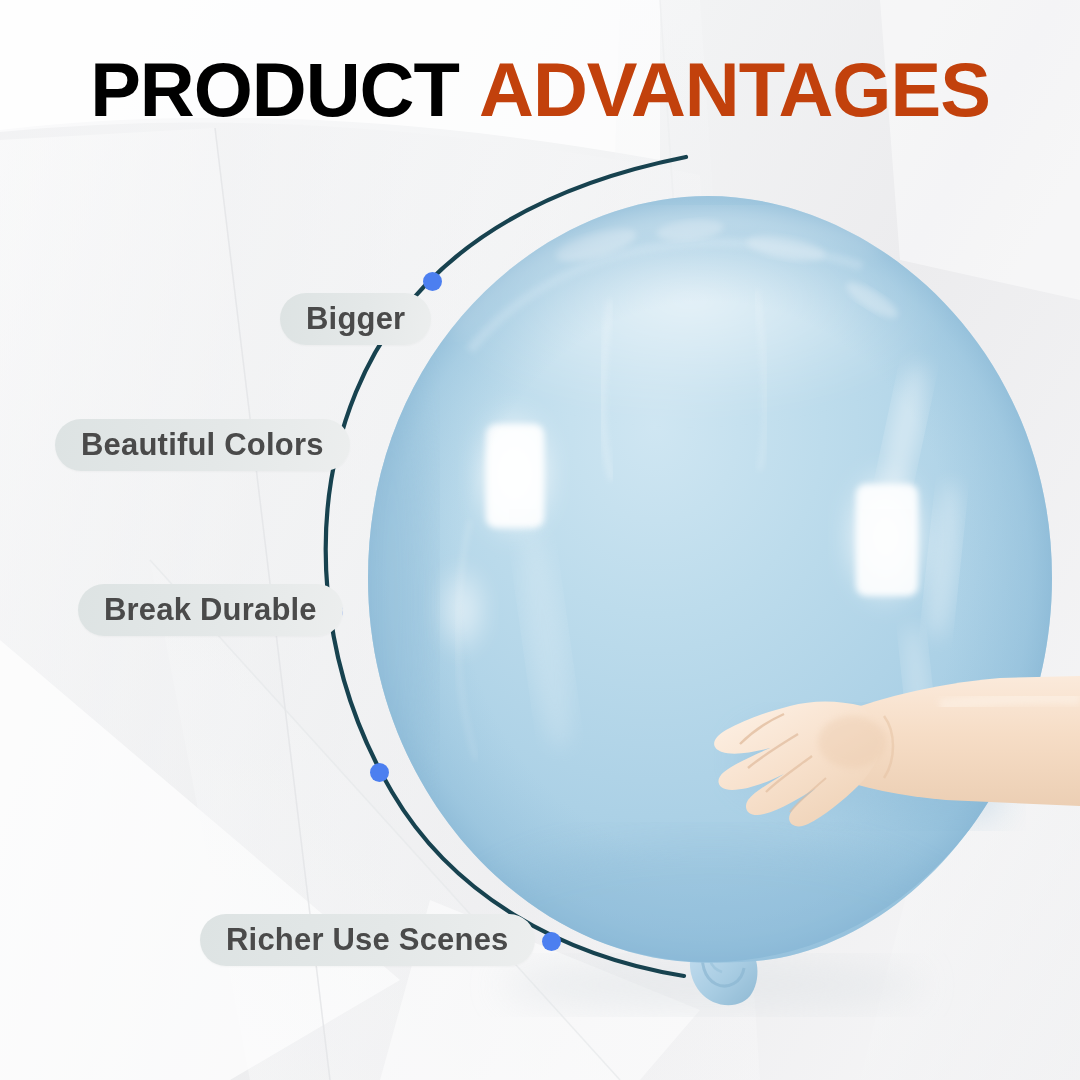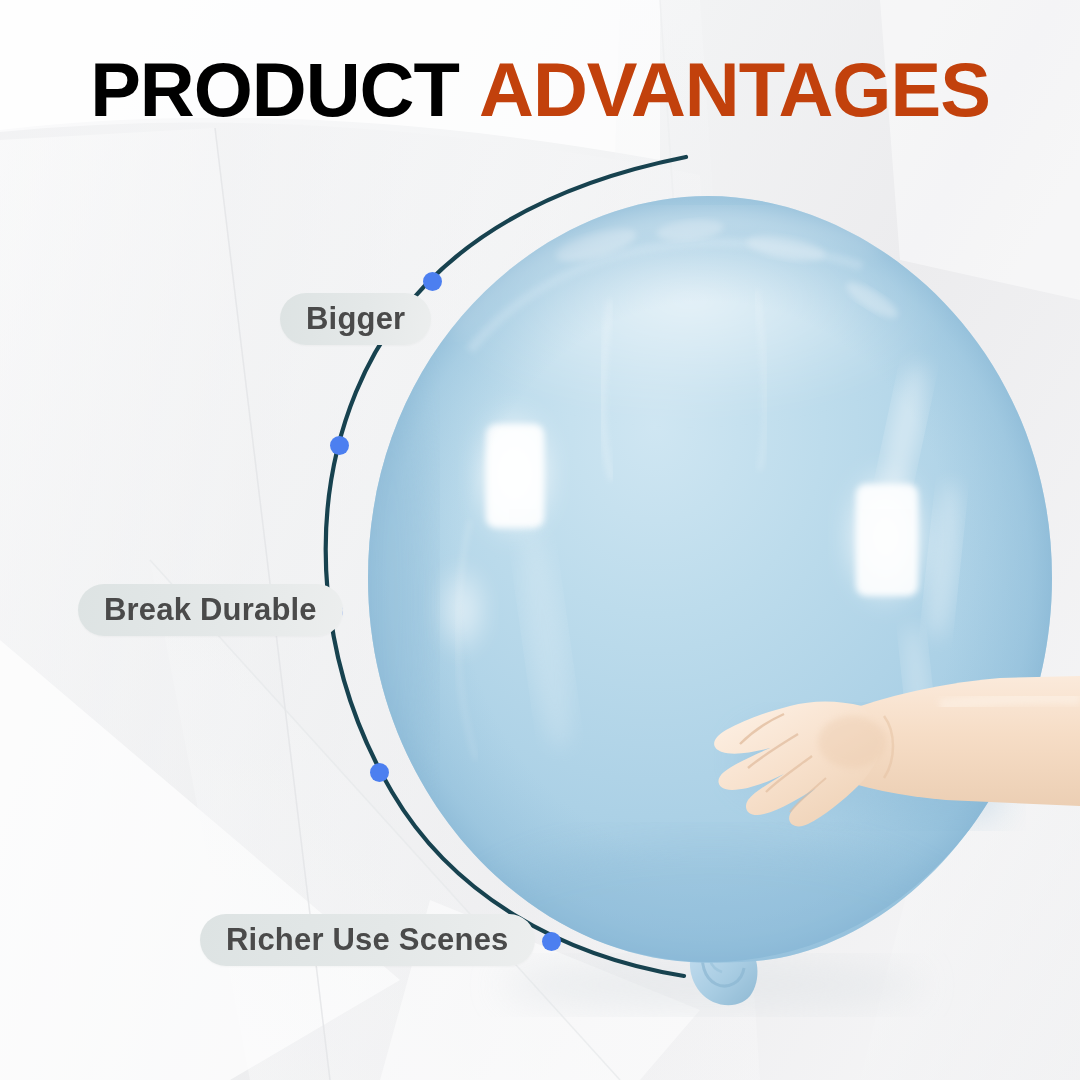--- a/index.html
+++ b/index.html
@@ -284,20 +284,23 @@
     <span class="dot" style="left:423px; top:272px;"></span>
     <span class="dot" style="left:330px; top:436px;"></span>
     <span class="dot" style="left:324px; top:602px;"></span>
     <span class="dot" style="left:370px; top:763px;"></span>
     <span class="dot" style="left:542px; top:932px;"></span>
   </div>
 
   <div class="pill p-bigger">
     <span>Bigger</span>
   </div>
+  <div class="pill p-colors">
+    <span>Beautiful Colors</span>
+  </div>
   <div class="pill p-durable">
     <span>Break Durable</span>
   </div>
   <div class="pill p-scenes">
     <span>Richer Use Scenes</span>
   </div>
 
 </div>
 
 </body></html>

